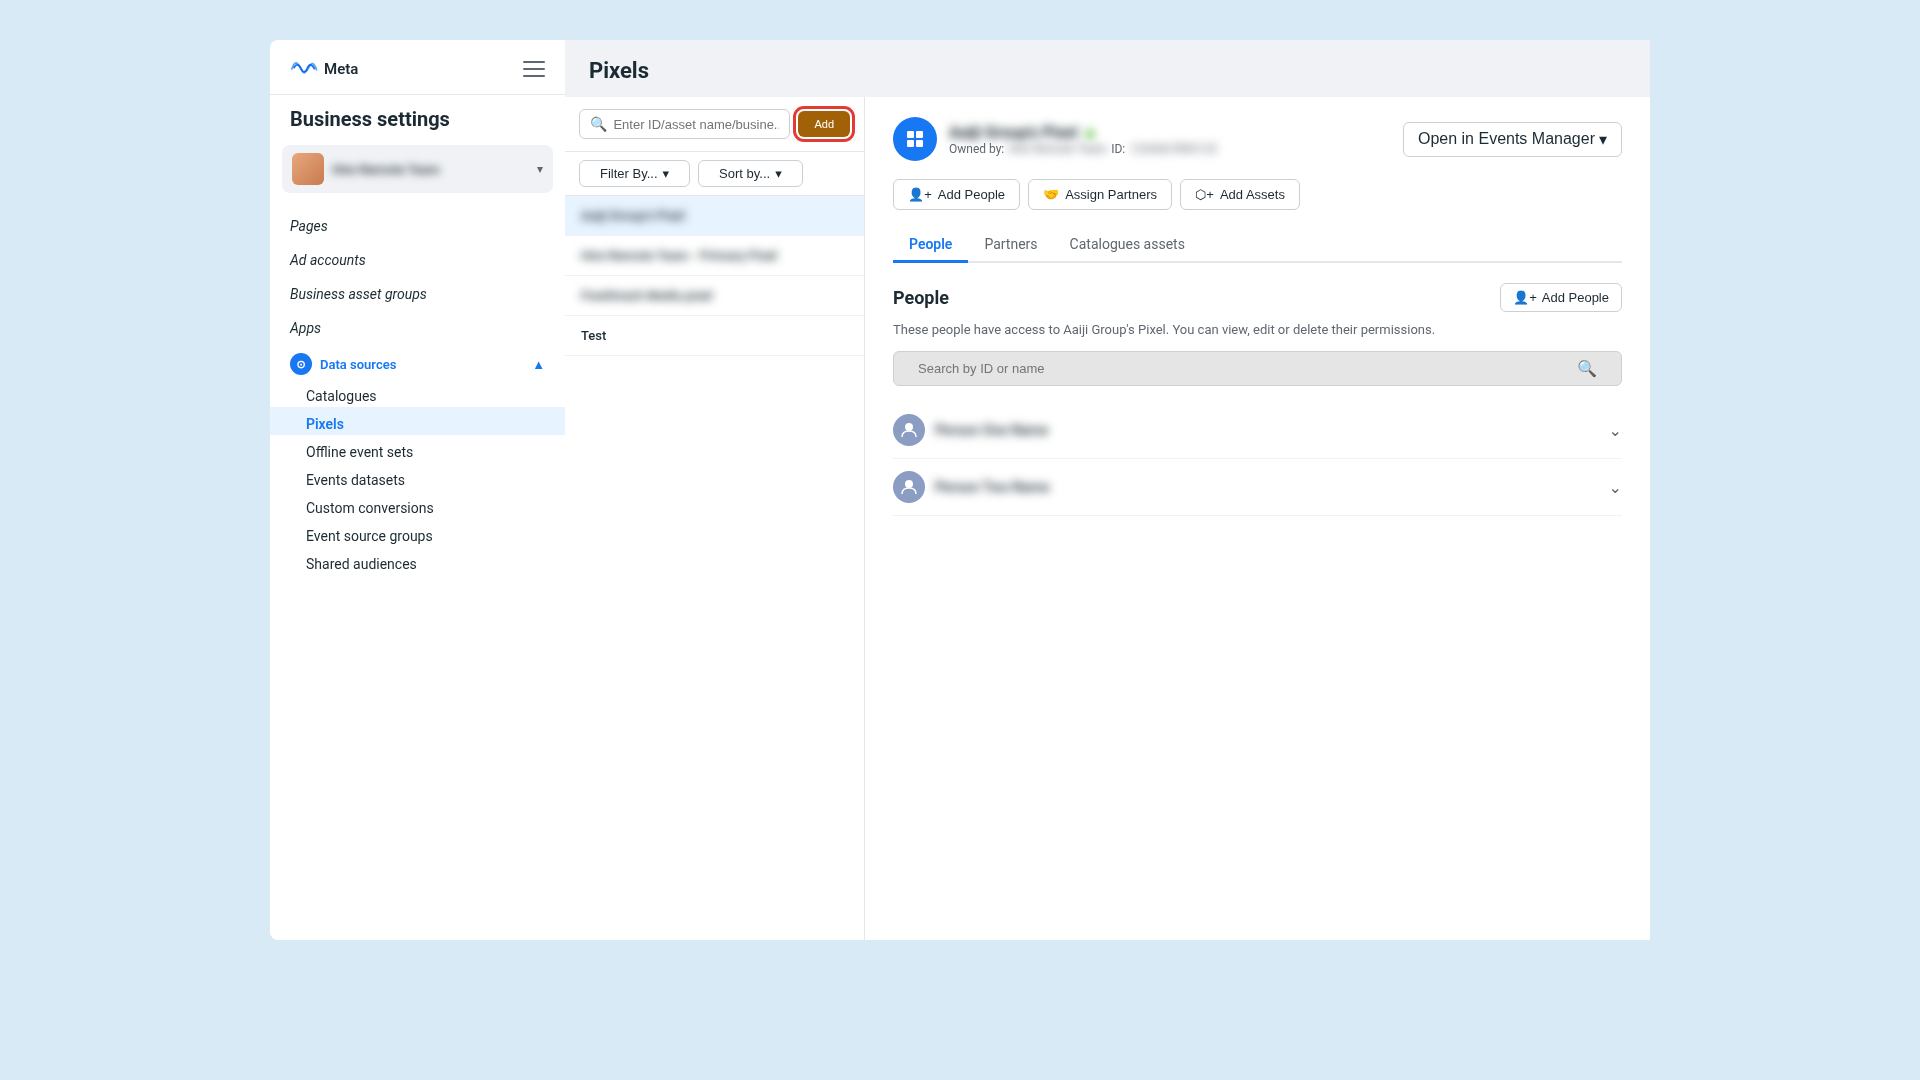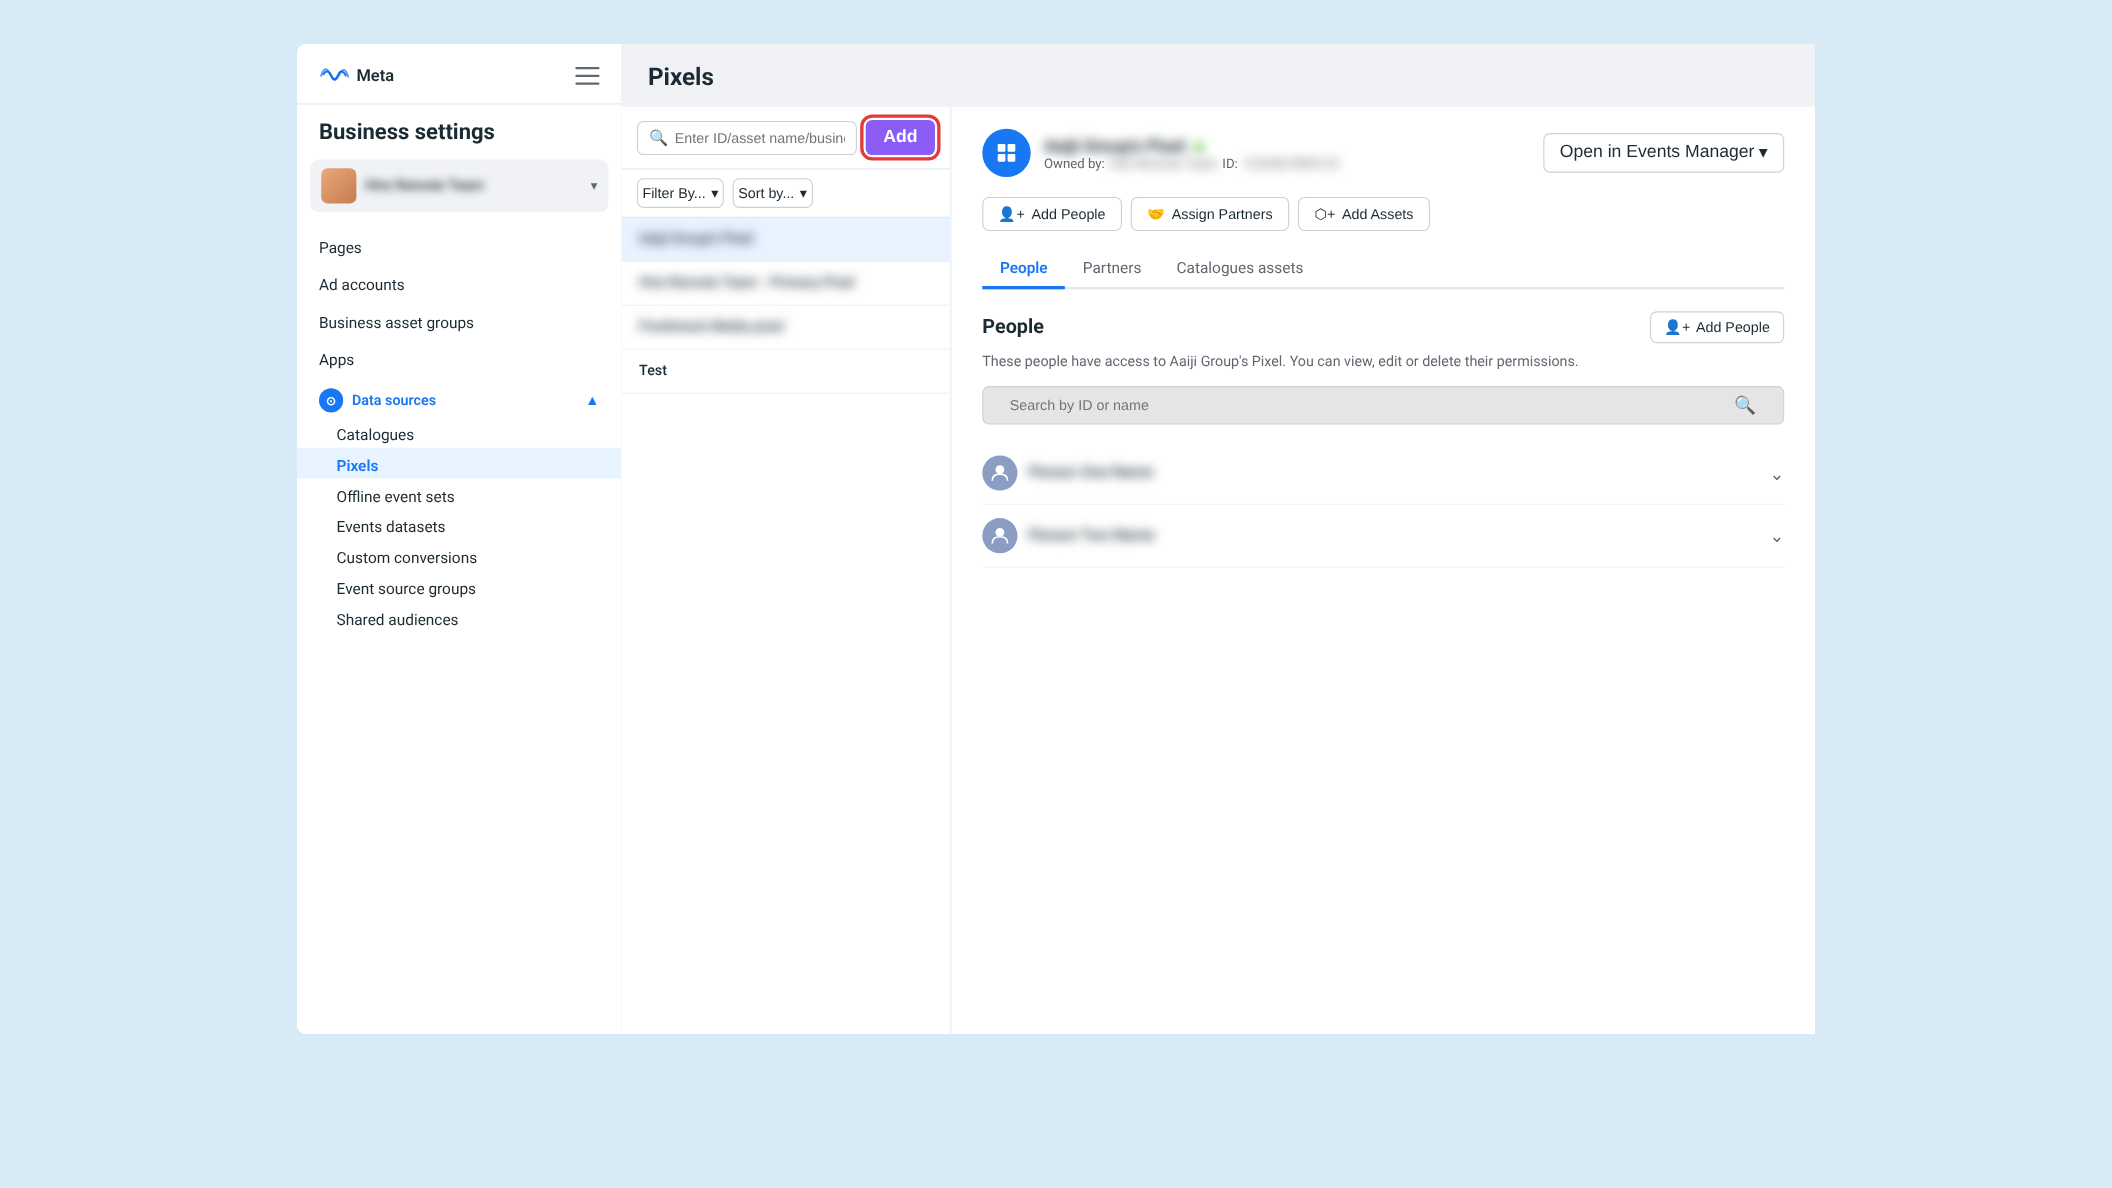--- a/index.html
+++ b/index.html
@@ -107,20 +107,21 @@
     }
     .nav-item {
       padding: 9px 20px;
       font-size: 14px;
       color: #1c2b33;
       cursor: pointer;
       border-radius: 0;
       display: flex;
       align-items: center;
       gap: 8px;
+      font-style: italic;
     }
     .nav-section {
       padding: 8px 20px 4px 20px;
       font-size: 13px;
       font-weight: 600;
       color: #1877f2;
       display: flex;
       align-items: center;
       gap: 8px;
       cursor: pointer;
@@ -199,44 +200,44 @@
       font-size: 13px;
       color: #606770;
       width: 100%;
       background: transparent;
     }
     .search-icon-svg {
       color: #606770;
       font-size: 14px;
     }
     .add-btn {
-      background: #8b5cf6;
+      background: #a16207;
       color: white;
       border: none;
       border-radius: 6px;
       padding: 7px 16px;
-      font-size: 16px;
-      font-weight: 700;
+      font-size: 11px;
+      font-weight: 400;
       cursor: pointer;
       outline: 3px solid #e53935;
       outline-offset: 2px;
     }
     .filter-sort-bar {
       padding: 8px 14px;
       display: flex;
       gap: 8px;
       border-bottom: 1px solid #e4e6eb;
     }
     .filter-btn, .sort-btn {
       display: flex;
       align-items: center;
       gap: 5px;
       border: 1px solid #ccd0d5;
       border-radius: 6px;
-      padding: 5px 4px;
+      padding: 5px 20px;
       font-size: 13px;
       color: #1c2b33;
       background: #fff;
       cursor: pointer;
     }
     .pixel-list {
       flex: 1;
       overflow-y: auto;
     }
     .pixel-item {

